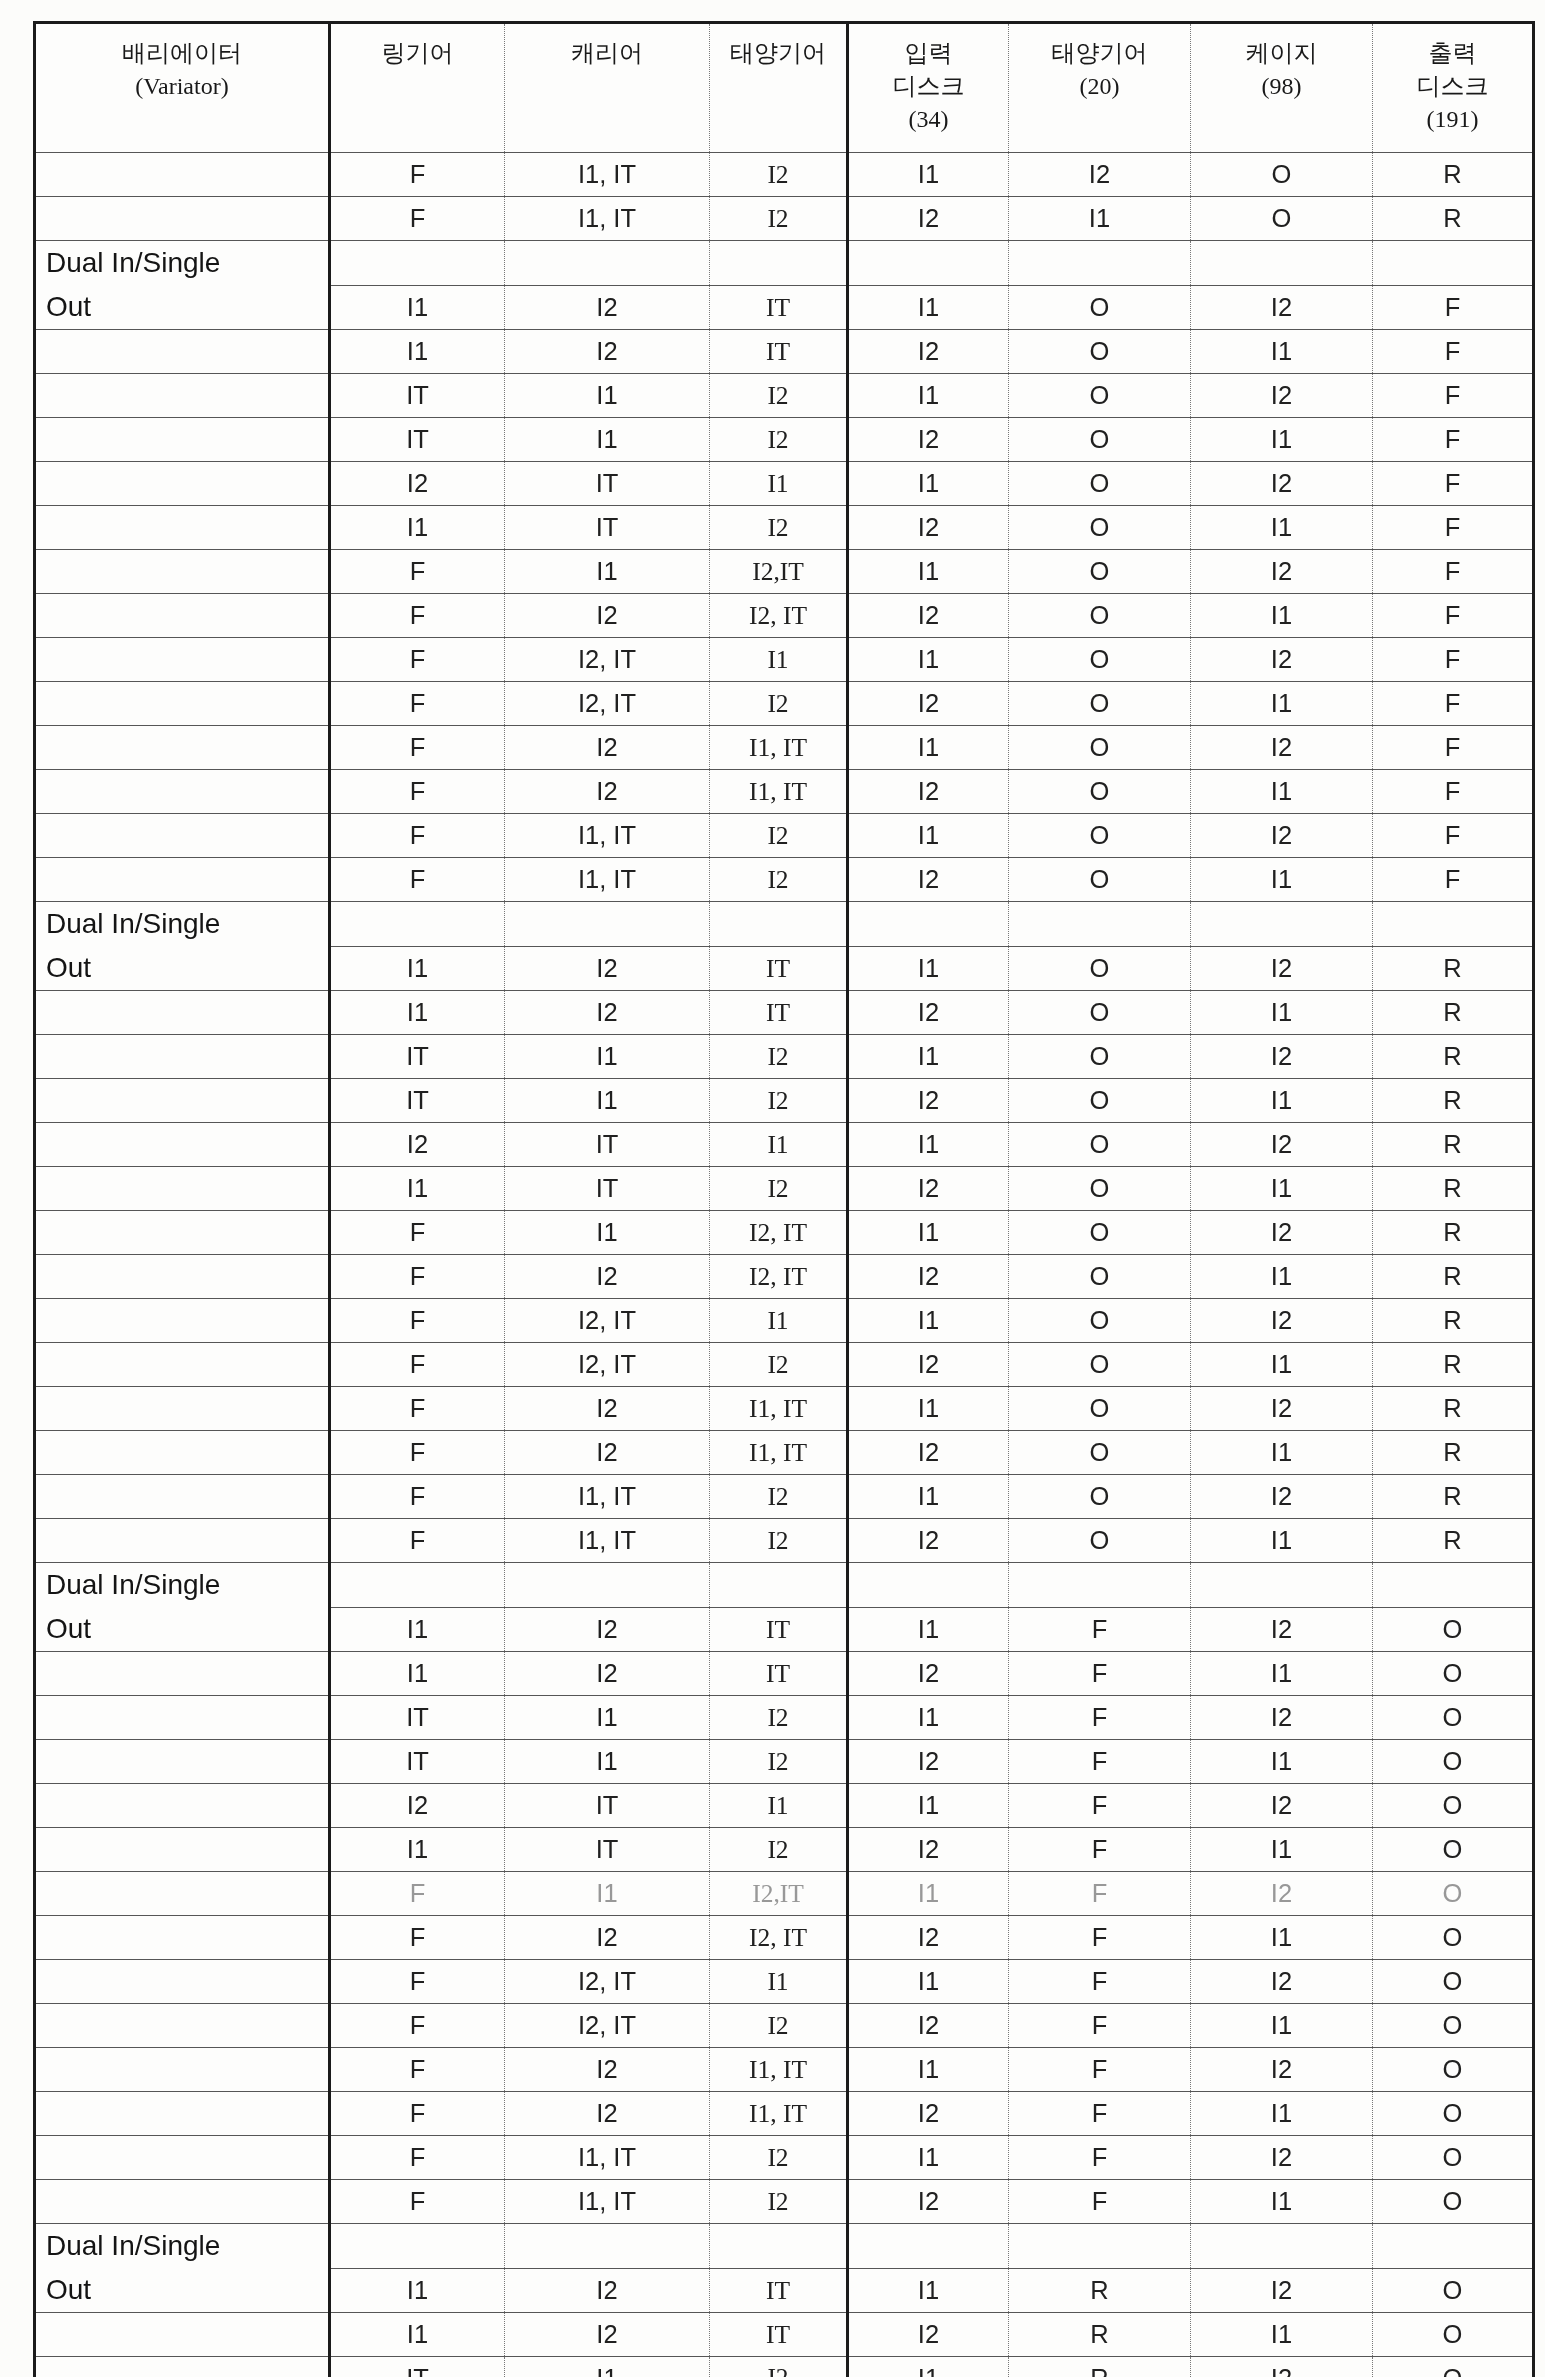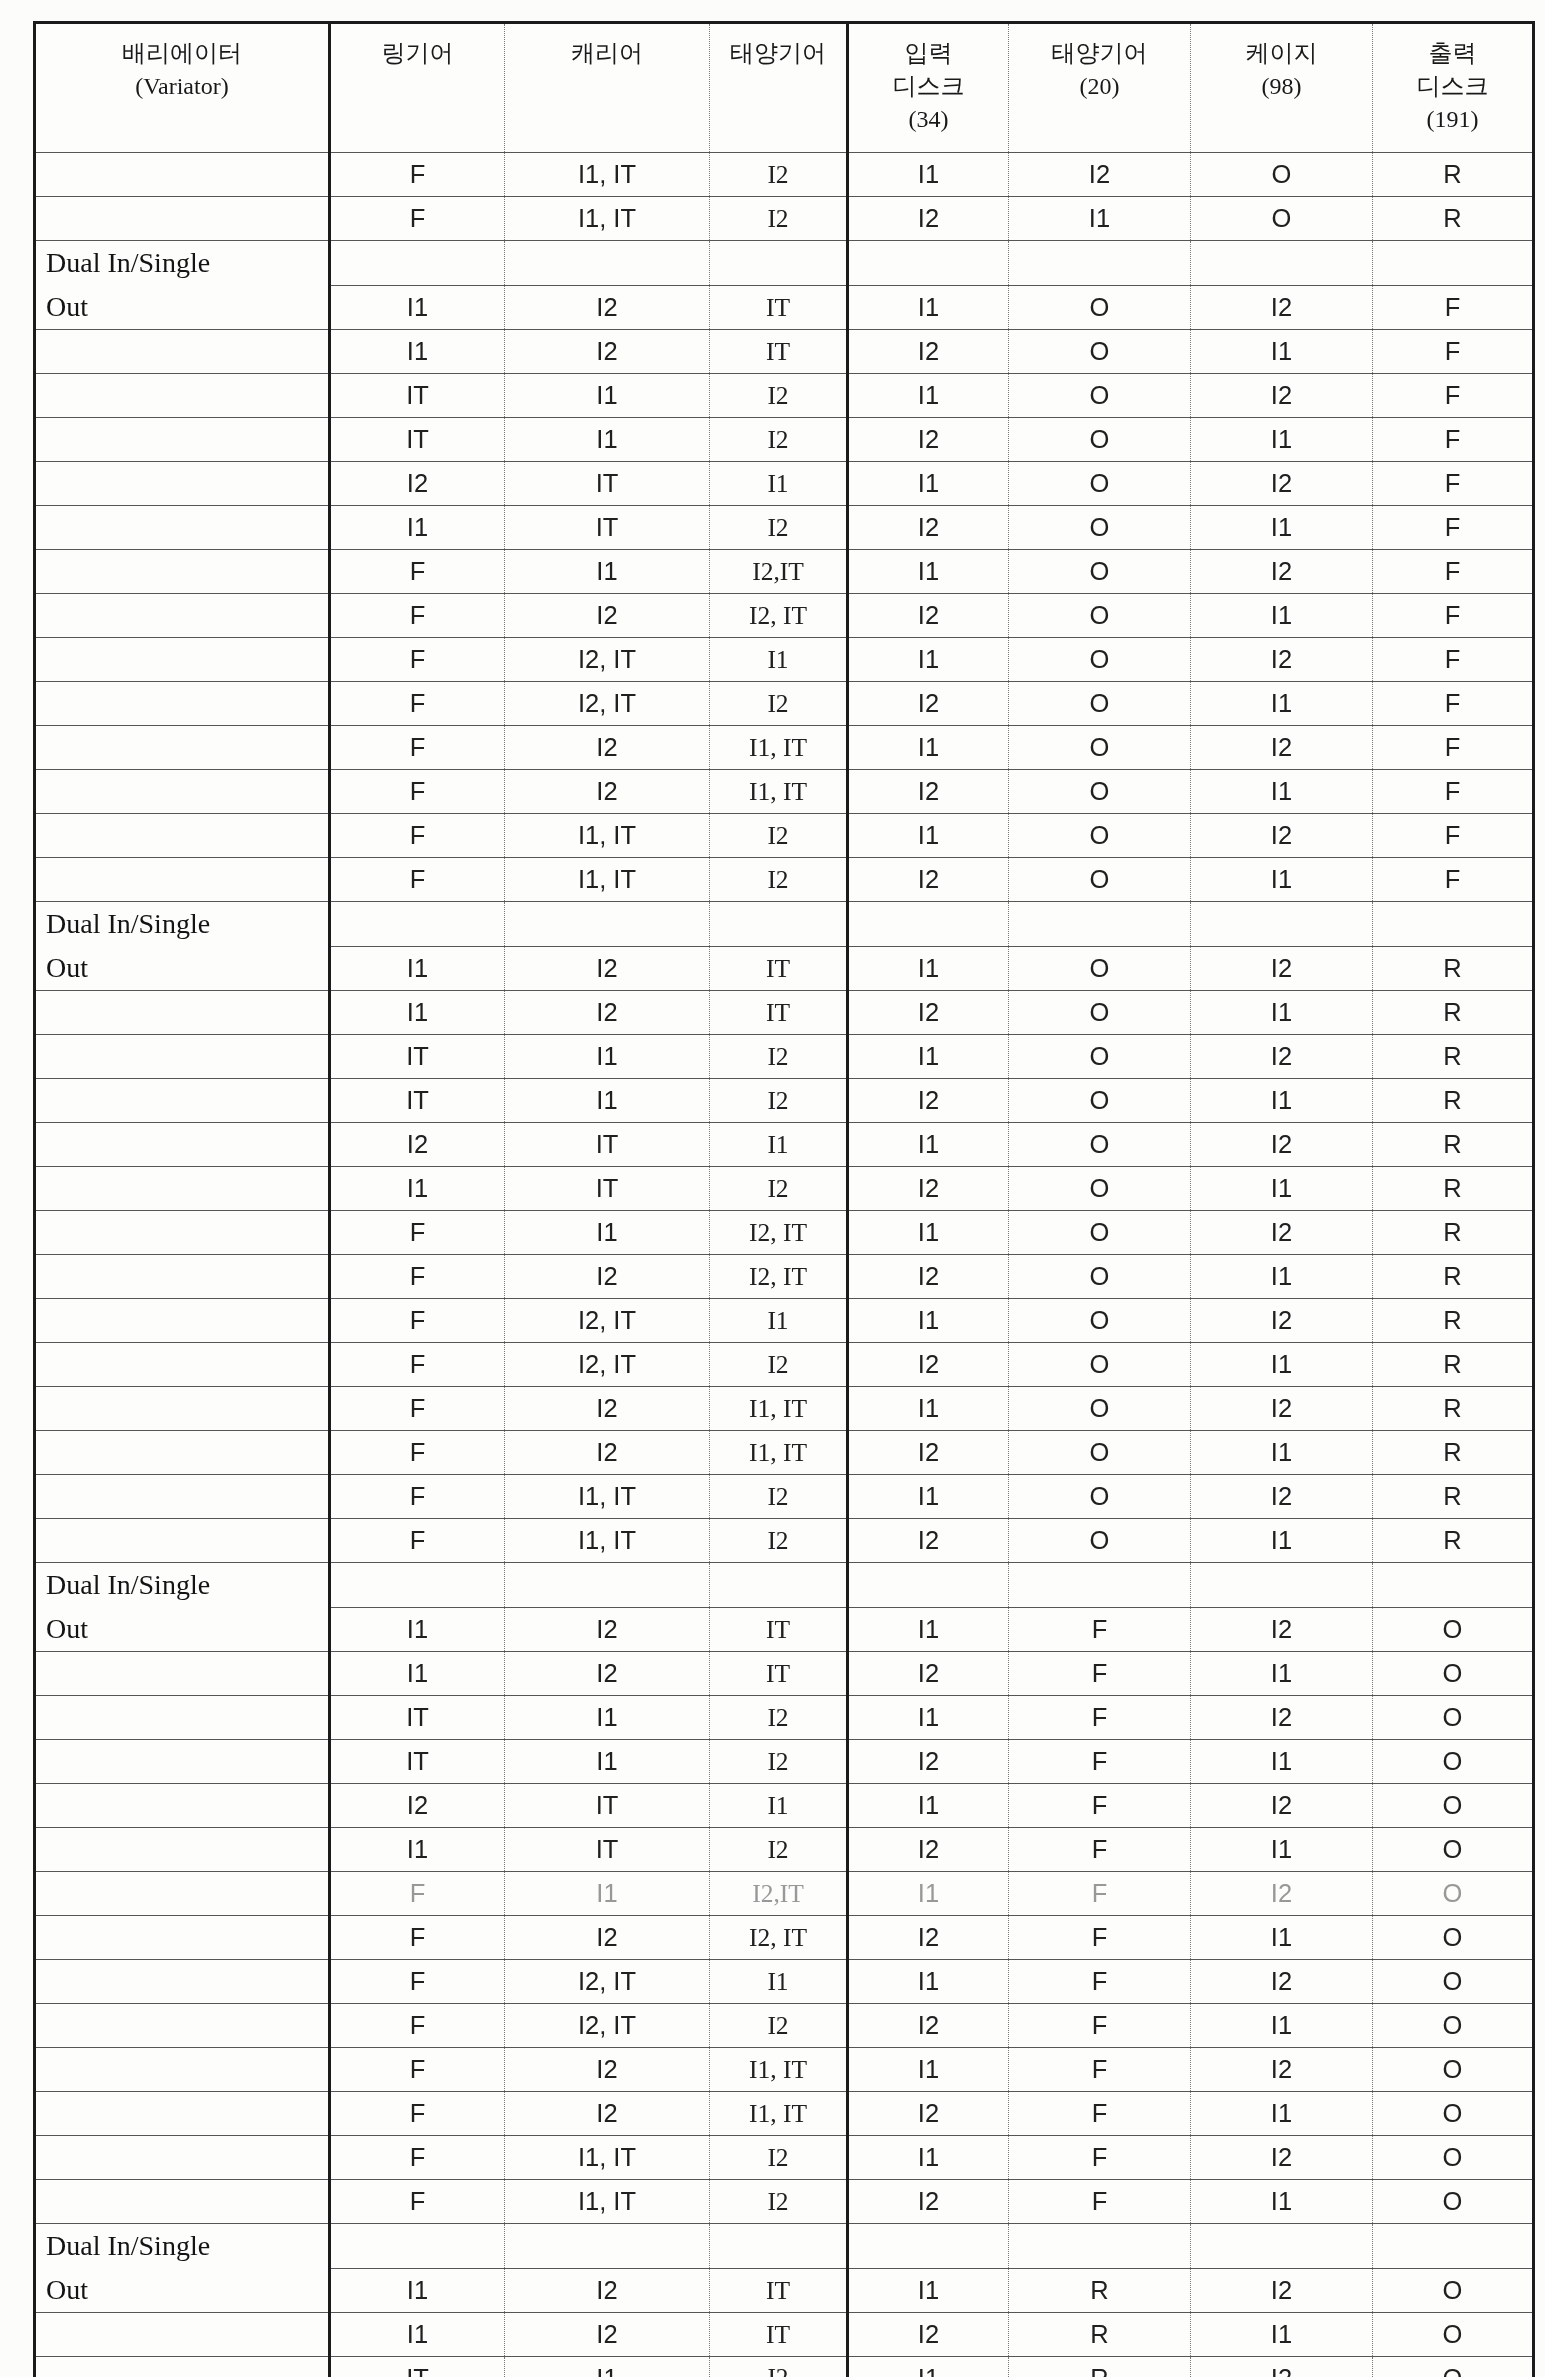--- a/index.html
+++ b/index.html
@@ -27,21 +27,21 @@
     border-top:1.6px solid #565656;
   }
   .c1{width:292px;}
   .c2{width:173px;border-left:3.3px solid #1b1b1b;}
   .c3{width:204px;border-left:1.6px dotted #787878;}
   .c4{width:136px;border-left:1.6px dotted #787878;font-family:Liberation Serif, serif;}
   .c5{width:159px;border-left:3.3px solid #1b1b1b;}
   .c6{width:181px;border-left:1.6px dotted #787878;}
   .c7{width:181px;border-left:1.6px dotted #787878;}
   .c8{width:159px;border-left:1.6px dotted #787878;}
-  td.group-label{vertical-align:top;text-align:left;font-family:Liberation Serif, serif;}
+  td.group-label{vertical-align:top;text-align:left;}
   td.group-label div{
     height:44px;line-height:44px;padding-left:10px;
     font-size:28px;color:#141414;white-space:nowrap;
   }
   tr.faint td{color:#989898;}
 </style>
 </head>
 <body>
 
 <div class="page">

